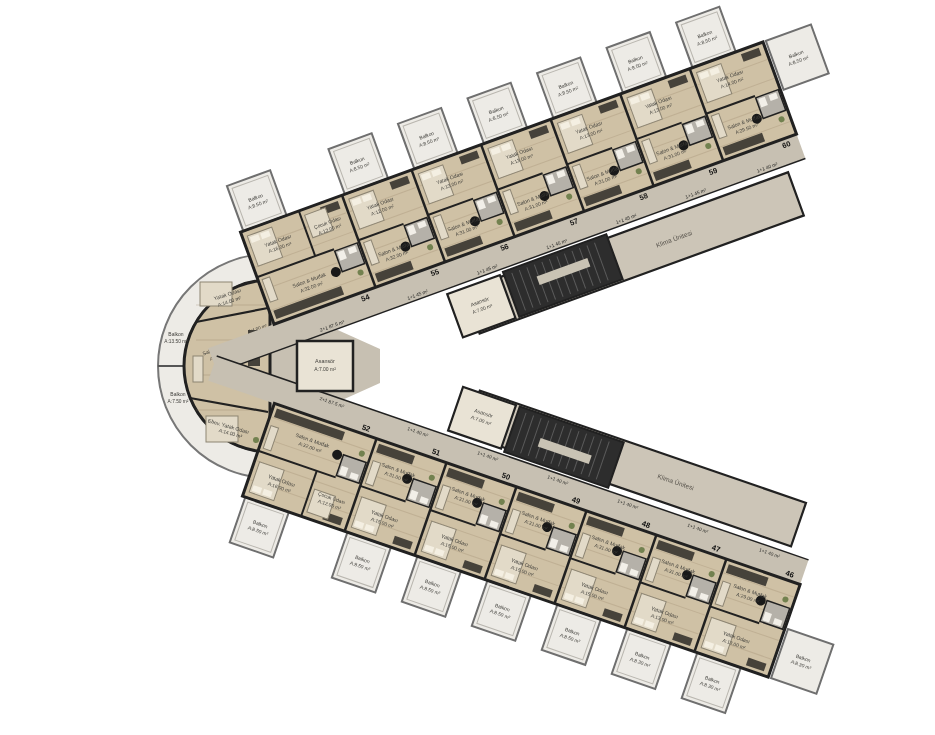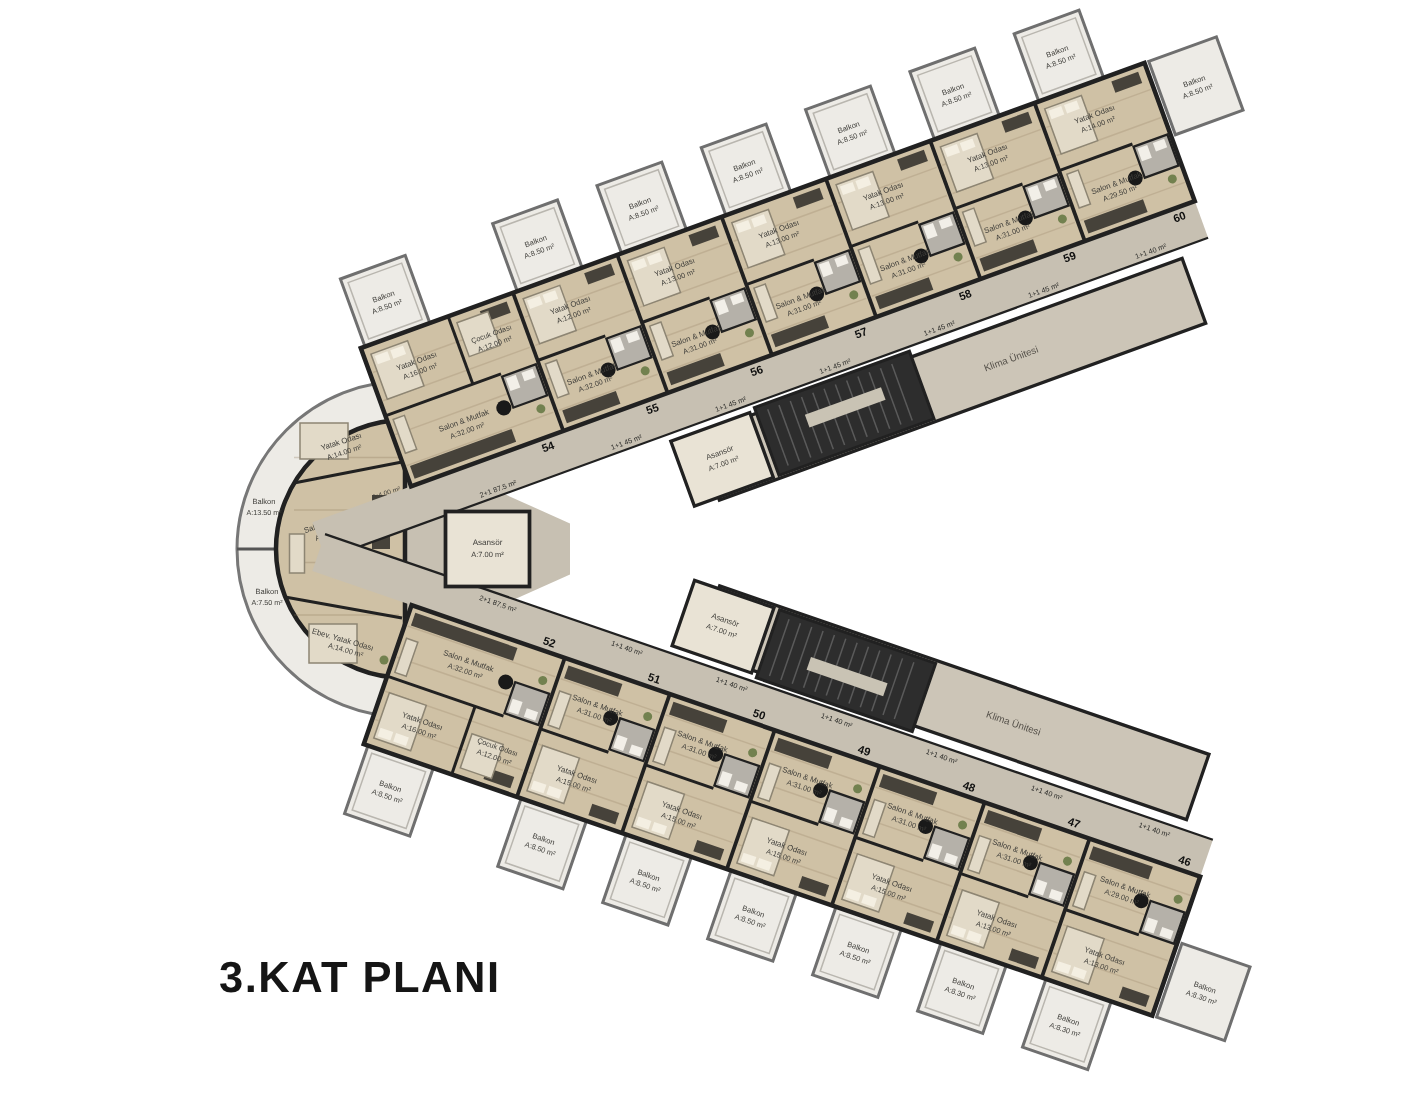--- a/index.html
+++ b/index.html
@@ -495,14 +495,13 @@
         <line x1="503" y1="111" x2="503" y2="13" stroke="#212121" stroke-width="2.5"></line>
         <rect x="25" y="13" width="556" height="98" fill="none" stroke="#212121" stroke-width="3"></rect>
         <line x1="-45" y1="-13" x2="581" y2="-13" stroke="#212121" stroke-width="1.5"></line>
       </g>
       <g>
         <rect x="297" y="341" width="56" height="50" fill="#e9e3d5" stroke="#212121" stroke-width="2.5"></rect>
         <text x="325" y="363" font-size="5.4" text-anchor="middle" fill="#3f3e3a" font-weight="normal">Asansör</text>
         <text x="325" y="371" font-size="5" text-anchor="middle" fill="#3f3e3a" font-weight="normal">A:7.00 m²</text>
       </g>
     </svg>
-  <div id="plan-title">3.KAT PLANI</div>
 </div>
 
 </body></html>

